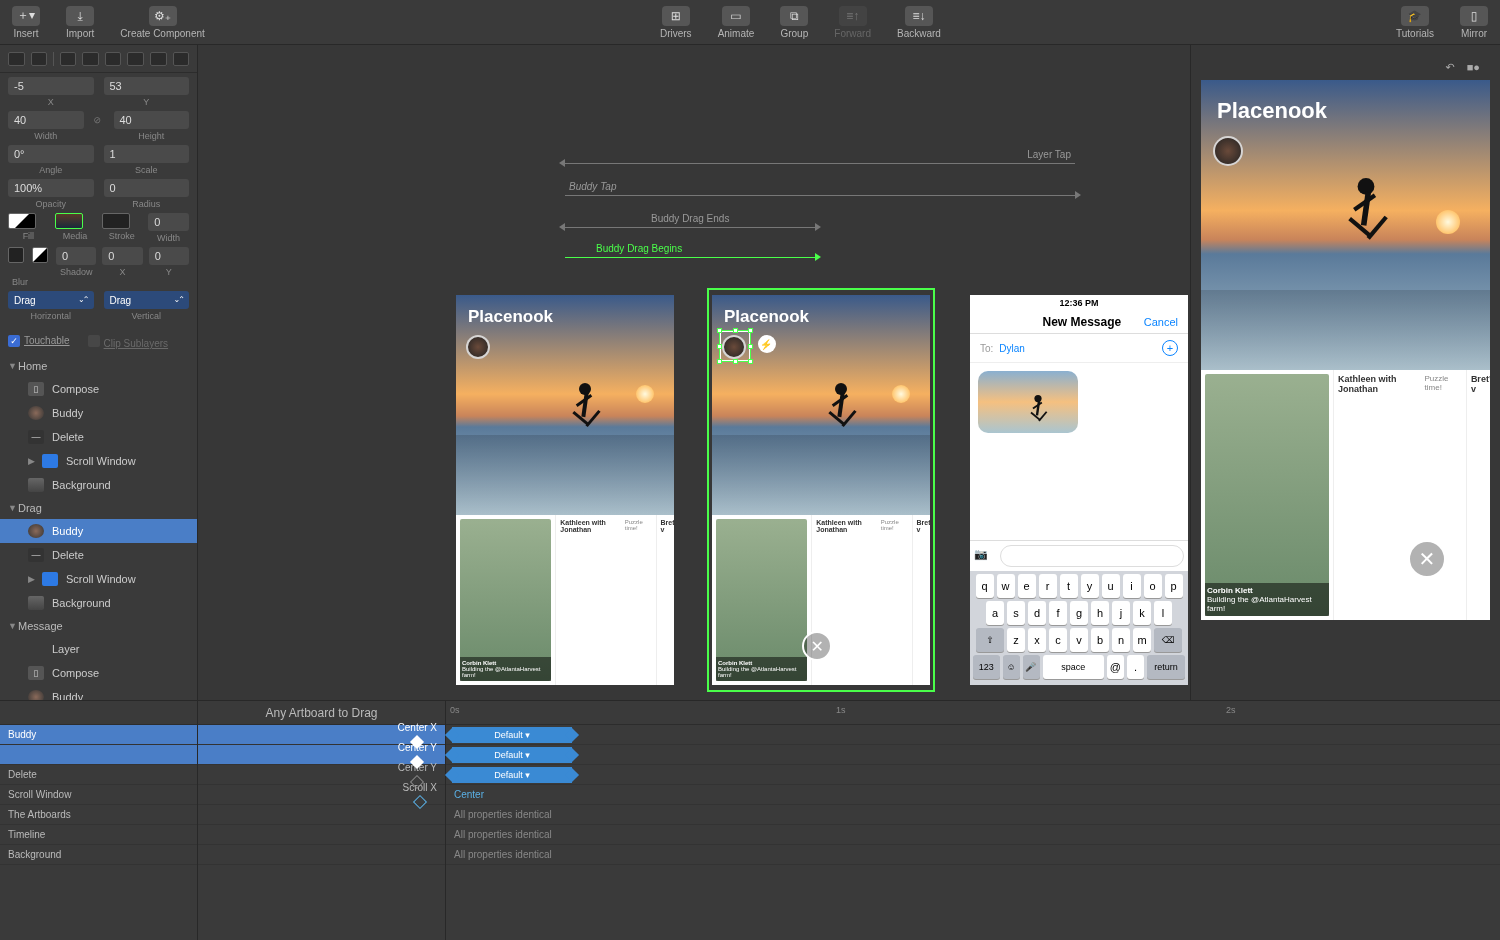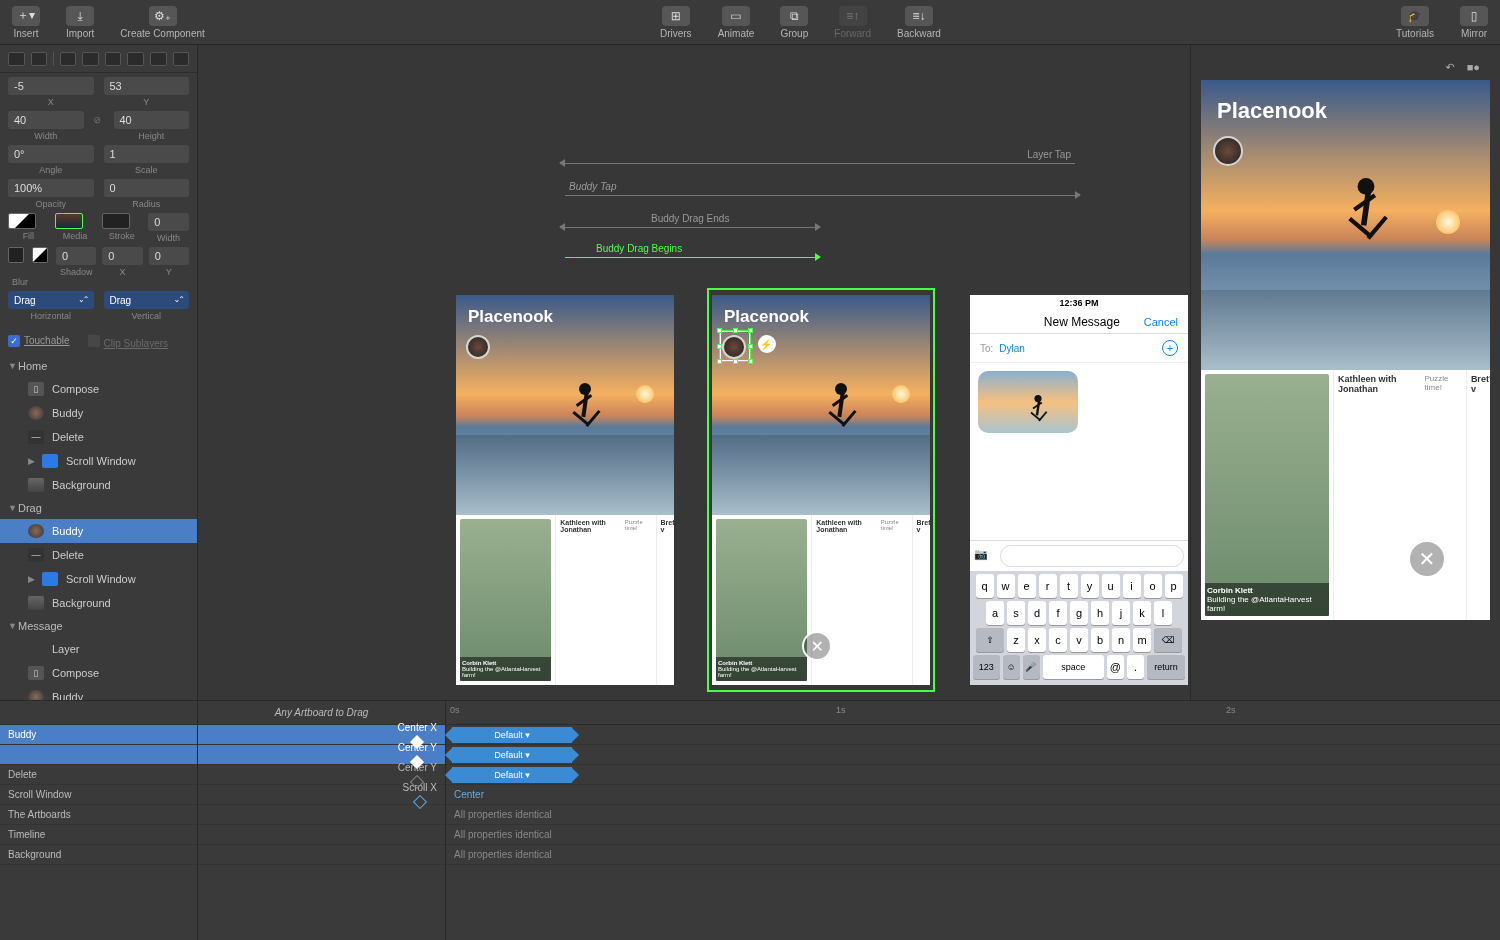--- a/index.html
+++ b/index.html
@@ -85,21 +85,21 @@
 .hdot{position:absolute; width:5px; height:5px; background:#fff; border:1px solid #4aff4a;}
 .hd-tl{top:-3px;left:-3px;}.hd-tr{top:-3px;right:-3px;}.hd-bl{bottom:-3px;left:-3px;}.hd-br{bottom:-3px;right:-3px;}
 .hd-tm{top:-3px;left:calc(50% - 2px);}.hd-bm{bottom:-3px;left:calc(50% - 2px);}
 .hd-ml{left:-3px;top:calc(50% - 2px);}.hd-mr{right:-3px;top:calc(50% - 2px);}
 .bolt{position:absolute; left:38px; top:4px; width:18px; height:18px; border-radius:50%; background:#fff; display:flex; align-items:center; justify-content:center; font-size:10px; color:#333;}
 
 
 .ios{ display:flex; flex-direction:column; height:100%; font-family: -apple-system; }
 .ios-status{ text-align:center; font-size:9px; padding:3px; color:#000; font-weight:600;}
 .ios-nav{ display:flex; justify-content:space-between; align-items:center; padding:4px 10px; border-bottom:1px solid #ddd;}
-.ios-nav .title{ font-weight:400; color:#000; font-size:12px;}
+.ios-nav .title{ font-weight:700; color:#000; font-size:12px;}
 .ios-nav .cancel{ color:#0a84ff; font-size:11px;}
 .ios-to{ display:flex; align-items:center; padding:6px 10px; border-bottom:1px solid #eee; font-size:10px;}
 .ios-to .lbl{color:#999; margin-right:6px;}
 .ios-to .val{color:#0a84ff;}
 .ios-to .plus{margin-left:auto; color:#0a84ff; width:16px; height:16px; border:1.5px solid #0a84ff; border-radius:50%; display:flex; align-items:center; justify-content:center; font-size:11px;}
 .ios-body{flex:1; padding:8px;}
 .ios-thumb{ width:100px; height:62px; border-radius:10px; background:linear-gradient(180deg,#8ab0d0,#f5c080,#aac5d0); position:relative; overflow:hidden;}
 .ios-input{ display:flex; align-items:center; padding:4px; gap:6px; border-top:1px solid #ddd;}
 .ios-input .cam{width:20px;height:16px; color:#aaa;}
 .ios-input .field{flex:1; height:22px; border:1px solid #ddd; border-radius:11px;}
@@ -128,21 +128,21 @@
 .preview-dev .pn-title{font-size:22px; top:18px; left:16px;}
 .preview-dev .pn-avatar{top:56px; left:12px; width:30px; height:30px;}
 .preview-dev .pn-bottom{height:250px;}
 .preview-dev .close-x{right:44px; bottom:42px; width:38px; height:38px; font-size:20px;}
 
 
 .timeline{ height:240px; background:#3a3a3a; border-top:1px solid #282828; display:flex; }
 .tl-left{ width:198px; border-right:1px solid #282828;}
 .tl-mid{ width:248px; border-right:1px solid #282828;}
 .tl-right{ flex:1; position:relative;}
-.tl-hdr{ height:24px; border-bottom:1px solid #2c2c2c; display:flex; align-items:center; padding:0 8px; color:#bbb; font-size:10px;font-style:italic;}
+.tl-hdr{ height:24px; border-bottom:1px solid #2c2c2c; display:flex; align-items:center; padding:0 8px; color:#bbb; font-size:12px;}
 .tl-row{ height:20px; border-bottom:1px solid #333; display:flex; align-items:center; padding:0 8px; font-size:10px; color:#bbb;}
 .tl-row.sel{ background:#4a7ec7; color:#fff;}
 .tl-prop{ margin-left:auto; display:flex; align-items:center; gap:4px;flex-direction:column;}
 .kf-ic{width:10px;height:10px; transform:rotate(45deg); background:#fff; display:inline-block;}
 .kf-ic.frozen{background:none; border:1px solid #5ab0e5;}
 .tl-chip{ position:absolute; height:16px; top:2px; left:6px; width:120px; background:#3a8ad4; border-radius:0; color:#fff; font-size:9px; display:flex; align-items:center; justify-content:center;}
 .tl-chip::before,.tl-chip::after{content:""; position:absolute; width:10px; height:10px; background:#3a8ad4; transform:rotate(45deg); top:3px;}
 .tl-chip::before{left:-5px;} .tl-chip::after{right:-5px;}
 .tl-ruler{ height:24px; border-bottom:1px solid #2c2c2c; position:relative;}
 .ruler-tick{position:absolute; top:4px; color:#888; font-size:9px;}

